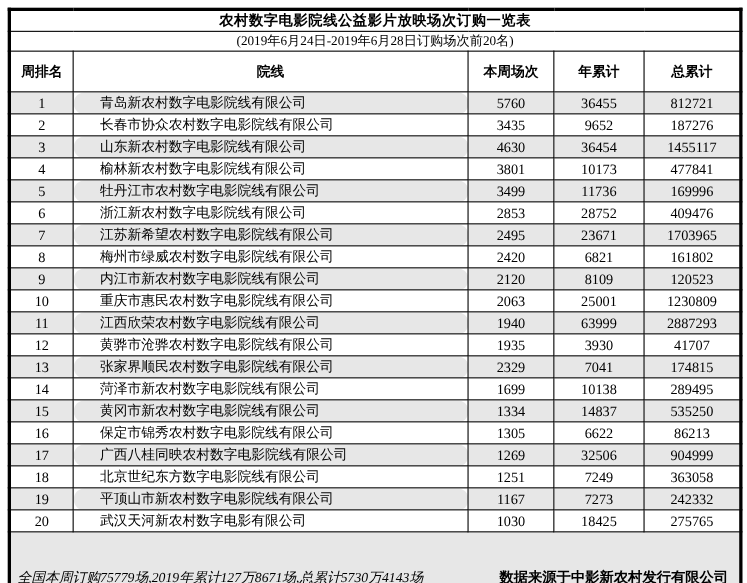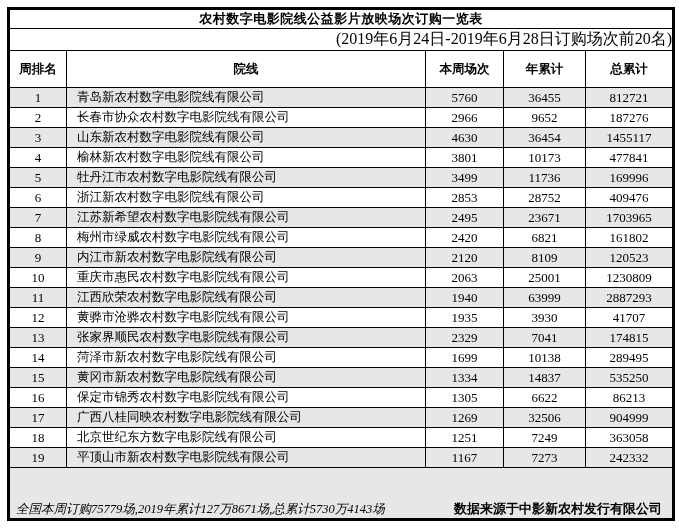--- a/index.html
+++ b/index.html
@@ -30,37 +30,38 @@
   }
   tr.title-row td {
     height: 19px;
     text-align: center;
     font-size: 13px;
     font-weight: bold;
     letter-spacing: 0.5px;
   }
   tr.subtitle-row td {
     height: 17px;
-    text-align: right;
-    font-size: 16px;
+    text-align: center;
+    font-size: 12px;
   }
   tr.header-row th {
     height: 37px;
     text-align: center;
     font-size: 12.5px;
     font-weight: bold;
   }
   tbody td { height: 20px; font-size: 12.5px; }
   tbody td.num-cell {
     text-align: center;
     font-size: 13px;
   }
   tbody td.name-cell {
     text-align: left;
-    padding-left: 10px;
+    padding-left: 24px;
+    border-radius: 10px;
   }
   tbody tr:nth-child(odd) { background: var(--band, #e7e7e7); }
   tr.footer-row td {
     height: 25px;
     background: var(--band, #e7e7e7);
     font-size: 12.5px;
     padding: 0 6px;
   }
   .footer-flex {
     display: flex;
@@ -111,21 +112,21 @@
         <tr>
           <td class="num-cell">1</td>
           <td class="name-cell">青岛新农村数字电影院线有限公司</td>
           <td class="num-cell">5760</td>
           <td class="num-cell">36455</td>
           <td class="num-cell">812721</td>
         </tr>
         <tr>
           <td class="num-cell">2</td>
           <td class="name-cell">长春市协众农村数字电影院线有限公司</td>
-          <td class="num-cell">2966</td>
+          <td class="num-cell">3435</td>
           <td class="num-cell">9652</td>
           <td class="num-cell">187276</td>
         </tr>
         <tr>
           <td class="num-cell">3</td>
           <td class="name-cell">山东新农村数字电影院线有限公司</td>
           <td class="num-cell">4630</td>
           <td class="num-cell">36454</td>
           <td class="num-cell">1455117</td>
         </tr>
@@ -233,20 +234,27 @@
           <td class="num-cell">1251</td>
           <td class="num-cell">7249</td>
           <td class="num-cell">363058</td>
         </tr>
         <tr>
           <td class="num-cell">19</td>
           <td class="name-cell">平顶山市新农村数字电影院线有限公司</td>
           <td class="num-cell">1167</td>
           <td class="num-cell">7273</td>
           <td class="num-cell">242332</td>
+        </tr>
+        <tr>
+          <td class="num-cell">20</td>
+          <td class="name-cell">武汉天河新农村数字电影有限公司</td>
+          <td class="num-cell">1030</td>
+          <td class="num-cell">18425</td>
+          <td class="num-cell">275765</td>
         </tr>
       </tbody>
     <tfoot>
       <tr class="footer-row">
         <td colspan="5">
           <div class="footer-flex">
             <span class="footer-left">全国本周订购75779场,2019年累计127万8671场,总累计5730万4143场</span>
             <span class="footer-right">数据来源于中影新农村发行有限公司</span>
           </div>
         </td>

